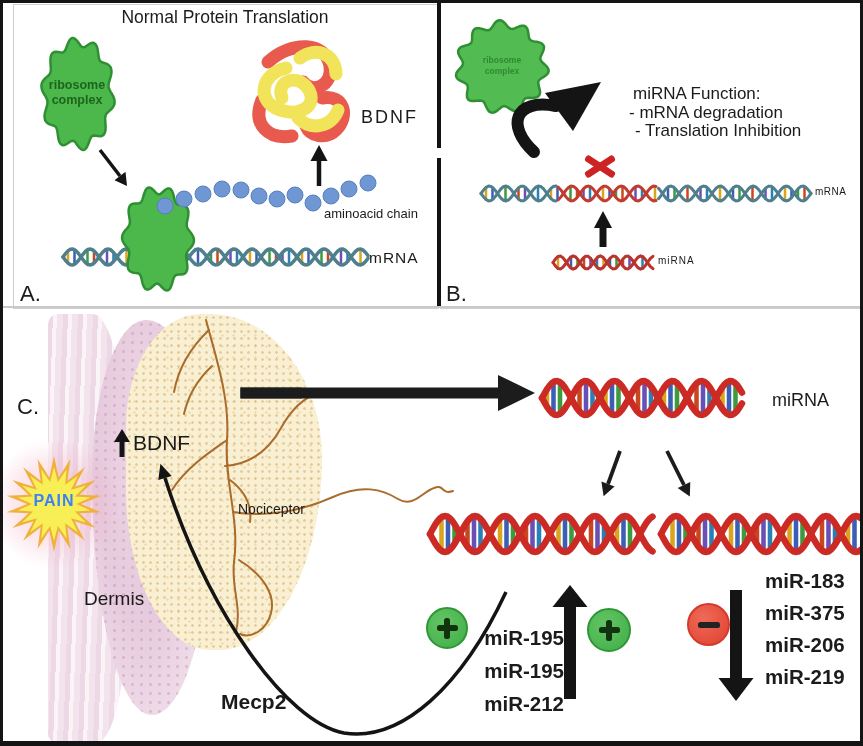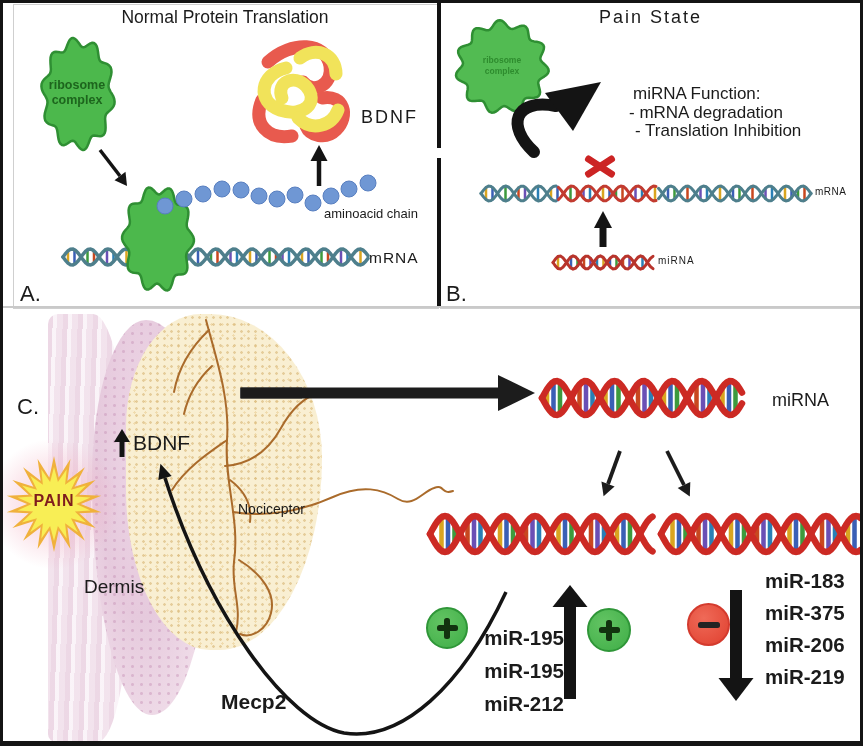--- a/index.html
+++ b/index.html
@@ -25,21 +25,21 @@
   .epidermis{position:absolute;left:126px;top:314px;width:196px;height:336px;z-index:1;
     background-color:#f9efd2;
     background-image:radial-gradient(rgba(213,176,108,.55) 1.2px,rgba(0,0,0,0) 1.5px),radial-gradient(rgba(228,196,130,.45) 1px,rgba(0,0,0,0) 1.3px);
     background-size:7px 7px,11px 11px;background-position:0 0,3px 5px;
     border-radius:40% 60% 55% 45%/35% 45% 60% 50%;}
   
   .pain-halo{position:absolute;left:-12px;top:438px;width:132px;height:132px;z-index:2;
     background:radial-gradient(circle,rgba(242,170,190,.55) 0%,rgba(242,170,190,.25) 45%,rgba(255,255,255,0) 70%);}
   .star{position:absolute;z-index:3;}
   .pain-core{position:absolute;left:32px;top:482px;width:44px;height:44px;border-radius:50%;background:#f8ee55;z-index:4;}
-  .pain-text{position:absolute;left:14px;top:492px;width:80px;text-align:center;font-weight:800;font-size:16px;letter-spacing:1px;color:#7f1d1d;z-index:5;}
+  .pain-text{position:absolute;left:14px;top:492px;width:80px;text-align:center;font-weight:800;font-size:16px;letter-spacing:1px;color:#3b82f6;z-index:5;}
   
   .sign-circle{position:absolute;border-radius:50%;z-index:5;}
   .green-circle{background:radial-gradient(circle at 38% 34%,#63c463,#3fae47);border:2.5px solid #2f9638;}
   .red-circle{background:radial-gradient(circle at 38% 34%,#ef6a58,#e0402f);border:2px solid #d43b2e;}
   .bar{position:absolute;border-radius:2.5px;}
   .plusbar-h{left:50%;top:50%;width:21px;height:6px;margin-left:-10.5px;margin-top:-3px;background:#12330f;}
   .plusbar-v{left:50%;top:50%;width:6px;height:21px;margin-left:-3px;margin-top:-10.5px;background:#12330f;}
   .minusbar{left:50%;top:50%;width:22px;height:6px;margin-left:-11px;margin-top:-3px;background:#232323;}
   
   .xicon{position:absolute;left:582px;top:151px;width:36px;height:30px;z-index:5;}
@@ -334,21 +334,20 @@
   <div class="lbl toptext" style="left:95px;top:7px;width:260px;text-align:center;font-size:17.5px;">Normal Protein Translation</div>
   <div class="ribo-caption" style="left:40px;top:78px;width:74px;font-size:12.5px;line-height:15px;color:#1d651d;">
     <div>ribosome</div>
     <div>complex</div>
   </div>
   <div class="lbl toptext" style="left:361px;top:107px;font-size:18px;letter-spacing:2px;">BDNF</div>
   <div class="lbl toptext" style="left:324px;top:206px;font-size:13px;">aminoacid chain</div>
   <div class="lbl toptext" style="left:369px;top:249px;font-size:15.5px;letter-spacing:1px;">mRNA</div>
   <div class="lbl toptext" style="left:20px;top:281px;font-size:22px;">A.</div>
 
-  <div class="lbl toptext" style="left:578px;top:7px;width:145px;text-align:center;font-size:18px;letter-spacing:2px;">Pain State</div>
   <div class="ribo-caption" style="left:464px;top:55px;width:76px;font-size:8.5px;line-height:10.5px;color:#2e8c2e;">
     <div>ribosome</div>
     <div>complex</div>
   </div>
   <div class="lbl toptext" style="left:633px;top:84px;font-size:17px;">miRNA Function:</div>
   <div class="lbl toptext" style="left:629px;top:103px;font-size:17px;">- mRNA degradation</div>
   <div class="lbl toptext" style="left:635px;top:121px;font-size:17px;">- Translation Inhibition</div>
   <div class="xicon">
     <div class="xbar xr1"></div>
     <div class="xbar xr2"></div>
@@ -363,21 +362,21 @@
   <div class="star" style="left:6px;top:456px;width:96px;height:96px;"><svg width="96" height="96">
         <path d="M48.0 0.0L52.7 21.5L64.4 2.9L61.4 24.7L78.9 11.2L68.6 30.7L89.6 24.0L73.3 38.8L95.3 39.7L74.9 48.0L95.3 56.3L73.3 57.2L89.6 72.0L68.6 65.3L78.9 84.8L61.4 71.3L64.4 93.1L52.7 74.5L48.0 96.0L43.3 74.5L31.6 93.1L34.6 71.3L17.1 84.8L27.4 65.3L6.4 72.0L22.7 57.2L0.7 56.3L21.1 48.0L0.7 39.7L22.7 38.8L6.4 24.0L27.4 30.7L17.1 11.2L34.6 24.7L31.6 2.9L43.3 21.5Z" fill="#f0b13c"></path>
       </svg></div>
   <div class="star" style="left:17px;top:467px;width:74px;height:74px;"><svg width="74" height="74">
         <path d="M37.0 0.0L40.9 15.1L49.7 2.2L48.1 17.8L60.8 8.7L54.0 22.7L69.0 18.5L57.9 29.4L73.4 30.6L59.2 37.0L73.4 43.4L57.9 44.6L69.0 55.5L54.0 51.3L60.8 65.3L48.1 56.2L49.7 71.8L40.9 58.9L37.0 74.0L33.1 58.9L24.3 71.8L25.9 56.2L13.2 65.3L20.0 51.3L5.0 55.5L16.1 44.6L0.6 43.4L14.8 37.0L0.6 30.6L16.1 29.4L5.0 18.5L20.0 22.7L13.2 8.7L25.9 17.8L24.3 2.2L33.1 15.1Z" fill="#f8ee55"></path>
       </svg></div>
   <div class="pain-core"></div>
   <div class="pain-text">PAIN</div>
 
   <div class="lbl toptext" style="left:133px;top:431px;font-size:21px;">BDNF</div>
-  <div class="lbl toptext" style="left:84px;top:576px;font-size:19px;">Dermis</div>
+  <div class="lbl toptext" style="left:84px;top:588px;font-size:19px;">Dermis</div>
   <div class="lbl toptext" style="left:238px;top:501px;font-size:14px;">Nociceptor</div>
   <div class="lbl toptext" style="left:221px;top:690px;font-size:21px;font-weight:600;">Mecp2</div>
   <div class="lbl toptext" style="left:772px;top:390px;font-size:18px;">miRNA</div>
 
   <div class="sign-circle green-circle" style="left:426px;top:607px;width:38px;height:38px;">
     <div class="bar plusbar-h"></div>
     <div class="bar plusbar-v"></div>
   </div>
   <div class="sign-circle green-circle" style="left:587px;top:608px;width:40px;height:40px;">
     <div class="bar plusbar-h"></div>

